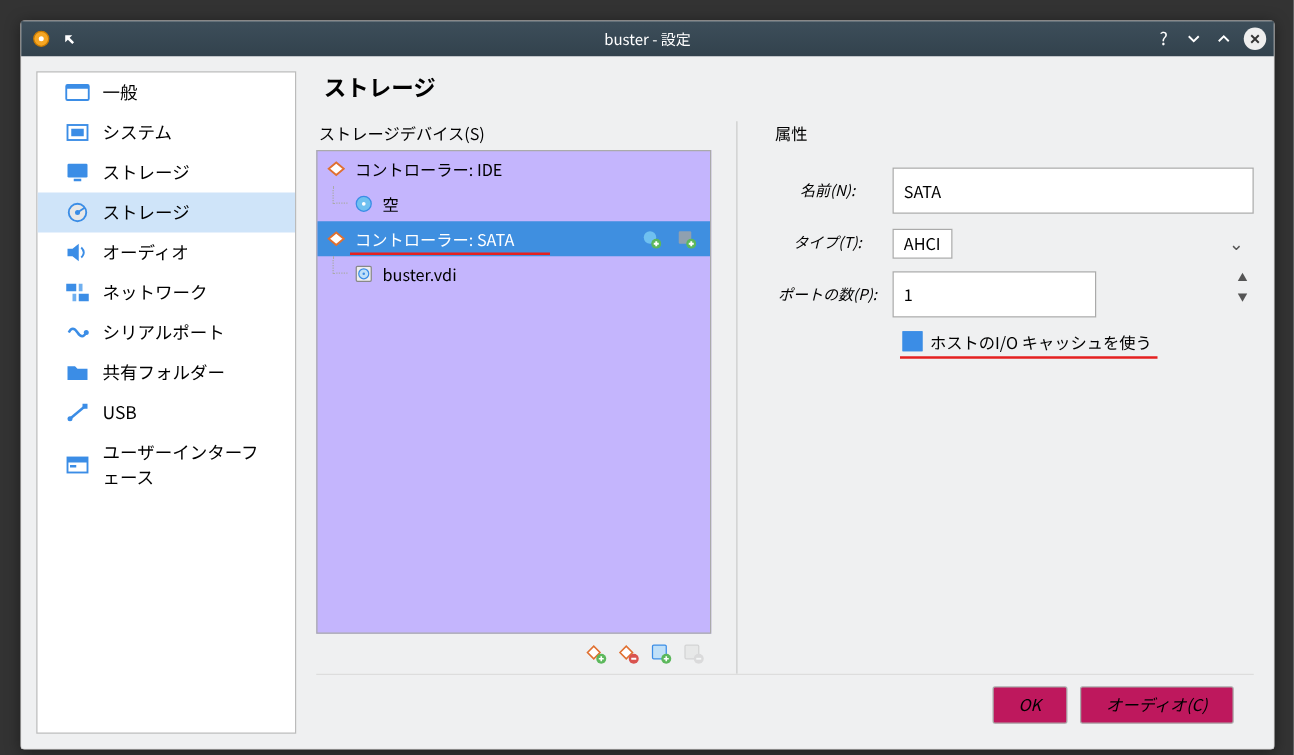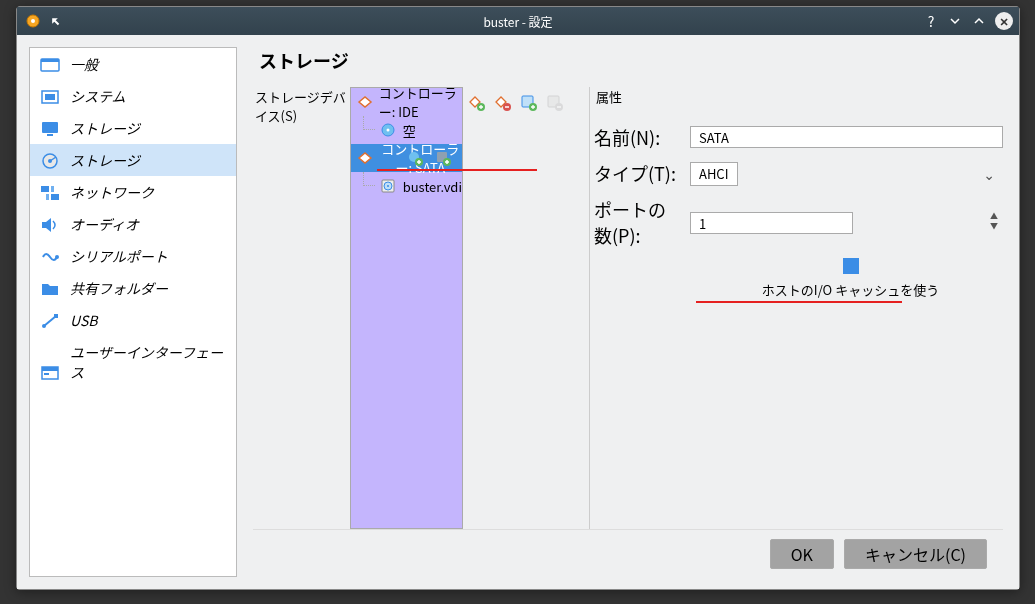--- a/index.html
+++ b/index.html
@@ -1,67 +1,67 @@
 <!DOCTYPE html>
 <html><head>
 <meta charset="utf-8">
 <style>
 * { box-sizing: border-box; margin: 0; padding: 0; font-family: "Noto Sans CJK JP", "Meiryo", sans-serif; }
 body { background: #333; width: 1035px; height: 604px; overflow: hidden; position: relative; }
 
-.window { position: absolute; top: 6px; left: 16px; width: 1004px; height: 584px; background: #eff0f1; border: 1px solid #888; border-radius: 4px; display: flex; flex-direction: column; box-shadow: 0 2px 12px rgba(0,0,0,.4); }
+.window { position: absolute; top: 16px; left: 16px; width: 1004px; height: 584px; background: #eff0f1; border: 1px solid #888; border-radius: 4px; display: flex; flex-direction: column; box-shadow: 0 2px 12px rgba(0,0,0,.4); }
 
 .titlebar { height: 28px; background: linear-gradient(#3d4e5a, #32424d); display: flex; align-items: center; color: #fff; font-size: 12px; position: relative; }
 .titlebar .title { position: absolute; left: 50%; transform: translateX(-50%); }
 .titlebar .left-icons { display: flex; align-items: center; gap: 6px; padding-left: 8px; }
 .titlebar .right-icons { position: absolute; right: 6px; display: flex; align-items: center; gap: 8px; }
 .tb-icon { width: 16px; height: 16px; display: flex; align-items: center; justify-content: center; cursor: pointer; }
 .tb-close { width: 18px; height: 18px; border-radius: 50%; background: #eee; color: #333; display: flex; align-items: center; justify-content: center; font-size: 11px; font-weight: bold; }
 
 .content { flex: 1; display: flex; background: #eff0f1; }
 
 .sidebar { width: 208px; border: 1px solid #bbb; margin: 12px 6px 12px 12px; background: #fff; overflow-y: auto; }
-.sidebar-item { display: flex; align-items: flex-end; gap: 10px; padding: 6px 10px; font-size: 14px; cursor: pointer; font-style: italic; }
+.sidebar-item { display: flex; align-items: center; gap: 10px; padding: 6px 22px; font-size: 14px; cursor: pointer; }
 .sidebar-item.selected { background: #cfe4f9; }
 .sidebar-icon { width: 20px; height: 18px; display: flex; align-items: center; justify-content: center; }
 
 .main { flex: 1; padding: 12px 16px 12px 10px; display: flex; flex-direction: column; }
 .main-heading { font-size: 18px; font-weight: bold; margin-bottom: 14px; padding-left: 6px; }
 .main-body { flex: 1; display: flex; gap: 20px; }
 
-.storage-col { width: 316px; display: flex; flex-direction: row; }
+.storage-col { width: 316px; display: flex; flex-direction: column; }
 .col-label { font-size: 13px; margin-bottom: 4px; padding-left: 2px; }
 .tree-box { flex: 1; border: 1px solid #aaa; background: #c4b5fd; position: relative; }
 .tree-row { display: flex; align-items: center; height: 28px; font-size: 13px; padding-left: 6px; cursor: pointer; position: relative; }
 .tree-row.indented { padding-left: 28px; }
 .tree-row.selected { background: #3f8fe0; color: #fff; text-align: center; }
 .tree-icon { width: 18px; height: 16px; margin-right: 6px; display: flex; align-items: center; justify-content: center; }
 .tree-actions { position: absolute; right: 4px; display: flex; gap: 4px; }
 .red-underline { position: absolute; bottom: 1px; left: 26px; width: 160px; height: 2px; background: #e52020; }
 
 .toolbar-row { display: flex; justify-content: flex-end; gap: 6px; padding: 6px 4px; }
 .tool-btn { width: 20px; height: 20px; display: flex; align-items: center; justify-content: center; cursor: pointer; }
 
-.attr-col { flex: 1; display: flex; flex-direction: column; border-left: 1px solid #ccc; padding-left: 4px; }
+.attr-col { flex: 1; display: flex; flex-direction: column; border-left: 1px solid #ccc; padding-left: 28px; }
 .attr-row { display: flex; align-items: center; margin-bottom: 10px; }
-.attr-label { width: 96px; text-align: left; font-size: 18px; padding-right: 8px; }
-.attr-input { flex: 1; height: 22px; border: 1px solid #aaa; padding: 0 8px; font-size: 13px; background: #fff; }
+.attr-label { width: 96px; text-align: center; font-size: 12px; padding-right: 8px; font-style: italic; }
+.attr-input { flex: 1; height: 37px; border: 1px solid #aaa; padding: 0 8px; font-size: 13px; background: #fff; }
 .attr-select { flex: 1; height: 24px; border: 1px solid #aaa; padding: 0 8px; font-size: 13px; background: #fff; appearance: none; background-image: linear-gradient(#fff,#fff); position: relative; }
 .select-wrap { flex: 1; position: relative; }
 .select-wrap::after { content: "⌄"; position: absolute; right: 8px; top: 4px; font-size: 14px; color: #555; pointer-events: none; }
 .spin-wrap { flex: 1; position: relative; }
 .spin-wrap .spin-btns { position: absolute; right: 2px; top: 2px; bottom: 2px; width: 14px; display: flex; flex-direction: column; }
 .spin-btns span { flex: 1; font-size: 8px; text-align: center; line-height: 1; color: #555; cursor: pointer; }
-.chk-row { display: flex; align-items: center; gap: 6px; margin-left: 104px; font-size: 13px; position: relative; flex-direction: column; }
+.chk-row { display: flex; align-items: center; gap: 6px; margin-left: 104px; font-size: 13px; position: relative; }
 .chk-box { width: 16px; height: 16px; border: 1px solid #888; background: #fff; position: relative; }
 .chk-box.checked { background: #3b8de6; border-color: #3b8de6; }
 .red-underline2 { position: absolute; bottom: -4px; left: -2px; width: 206px; height: 2px; background: #e52020; }
 
 .buttonbar { height: 48px; display: flex; justify-content: flex-end; align-items: center; gap: 10px; padding-right: 16px; border-top: 1px solid #ddd; }
-.btn { height: 30px; padding: 0 20px; border: 1px solid #aaa; background: #a3a3a3; font-size: 16px; cursor: pointer; border-radius: 2px; }
+.btn { height: 30px; padding: 0 20px; border: 1px solid #aaa; background: #be185d; font-size: 13px; cursor: pointer; border-radius: 2px; font-style: italic; }
 </style>
 </head>
 <body>
 
 <div class="window">
 
   <div class="titlebar">
     <div class="left-icons">
       <span class="tb-icon">
         <svg width="16" height="16" viewBox="0 0 16 16">
@@ -128,36 +128,36 @@
               <circle cx="10" cy="9" r="7" fill="#e8e8e8" stroke="#3b8de6" stroke-width="1.5"></circle>
               <circle cx="10" cy="9" r="2" fill="#3b8de6"></circle>
               <path d="M10 9 L16 5" stroke="#3b8de6" stroke-width="1.5"></path>
             </svg>
           </span>
         <span>ストレージ</span>
       </div>
       <div class="sidebar-item">
         <span class="sidebar-icon">
             <svg width="20" height="16" viewBox="0 0 20 16">
+              <path d="M2 5 L6 5 L11 1 L11 15 L6 11 L2 11 Z" fill="#3b8de6"></path>
+              <path d="M13 4 Q17 8 13 12" stroke="#3b8de6" stroke-width="1.5" fill="none"></path>
+            </svg>
+          </span>
+        <span>オーディオ</span>
+      </div>
+      <div class="sidebar-item">
+        <span class="sidebar-icon">
+            <svg width="20" height="16" viewBox="0 0 20 16">
               <rect x="1" y="1" width="8" height="6" fill="#3b8de6"></rect>
               <rect x="11" y="9" width="8" height="6" fill="#3b8de6"></rect>
               <rect x="6" y="9" width="3" height="6" fill="#70b0f0"></rect>
               <rect x="11" y="1" width="3" height="6" fill="#70b0f0"></rect>
             </svg>
           </span>
         <span>ネットワーク</span>
-      </div>
-      <div class="sidebar-item">
-        <span class="sidebar-icon">
-            <svg width="20" height="16" viewBox="0 0 20 16">
-              <path d="M2 5 L6 5 L11 1 L11 15 L6 11 L2 11 Z" fill="#3b8de6"></path>
-              <path d="M13 4 Q17 8 13 12" stroke="#3b8de6" stroke-width="1.5" fill="none"></path>
-            </svg>
-          </span>
-        <span>オーディオ</span>
       </div>
       <div class="sidebar-item">
         <span class="sidebar-icon">
             <svg width="20" height="16" viewBox="0 0 20 16">
               <path d="M3 8 Q6 2 10 8 Q14 14 17 8" stroke="#3b8de6" stroke-width="2" fill="none"></path>
               <circle cx="17" cy="8" r="2" fill="#3b8de6"></circle>
             </svg>
           </span>
         <span>シリアルポート</span>
       </div>
@@ -323,18 +323,18 @@
             <span class="chk-box checked"></span>
             <span>ホストのI/O キャッシュを使う</span>
             <span class="red-underline2"></span>
           </div>
 
         </div>
       </div>
 
       <div class="buttonbar">
         <button class="btn">OK</button>
-        <button class="btn">キャンセル(C)</button>
+        <button class="btn">オーディオ(C)</button>
       </div>
     </div>
 
   </div>
 </div>
 
 </body></html>

